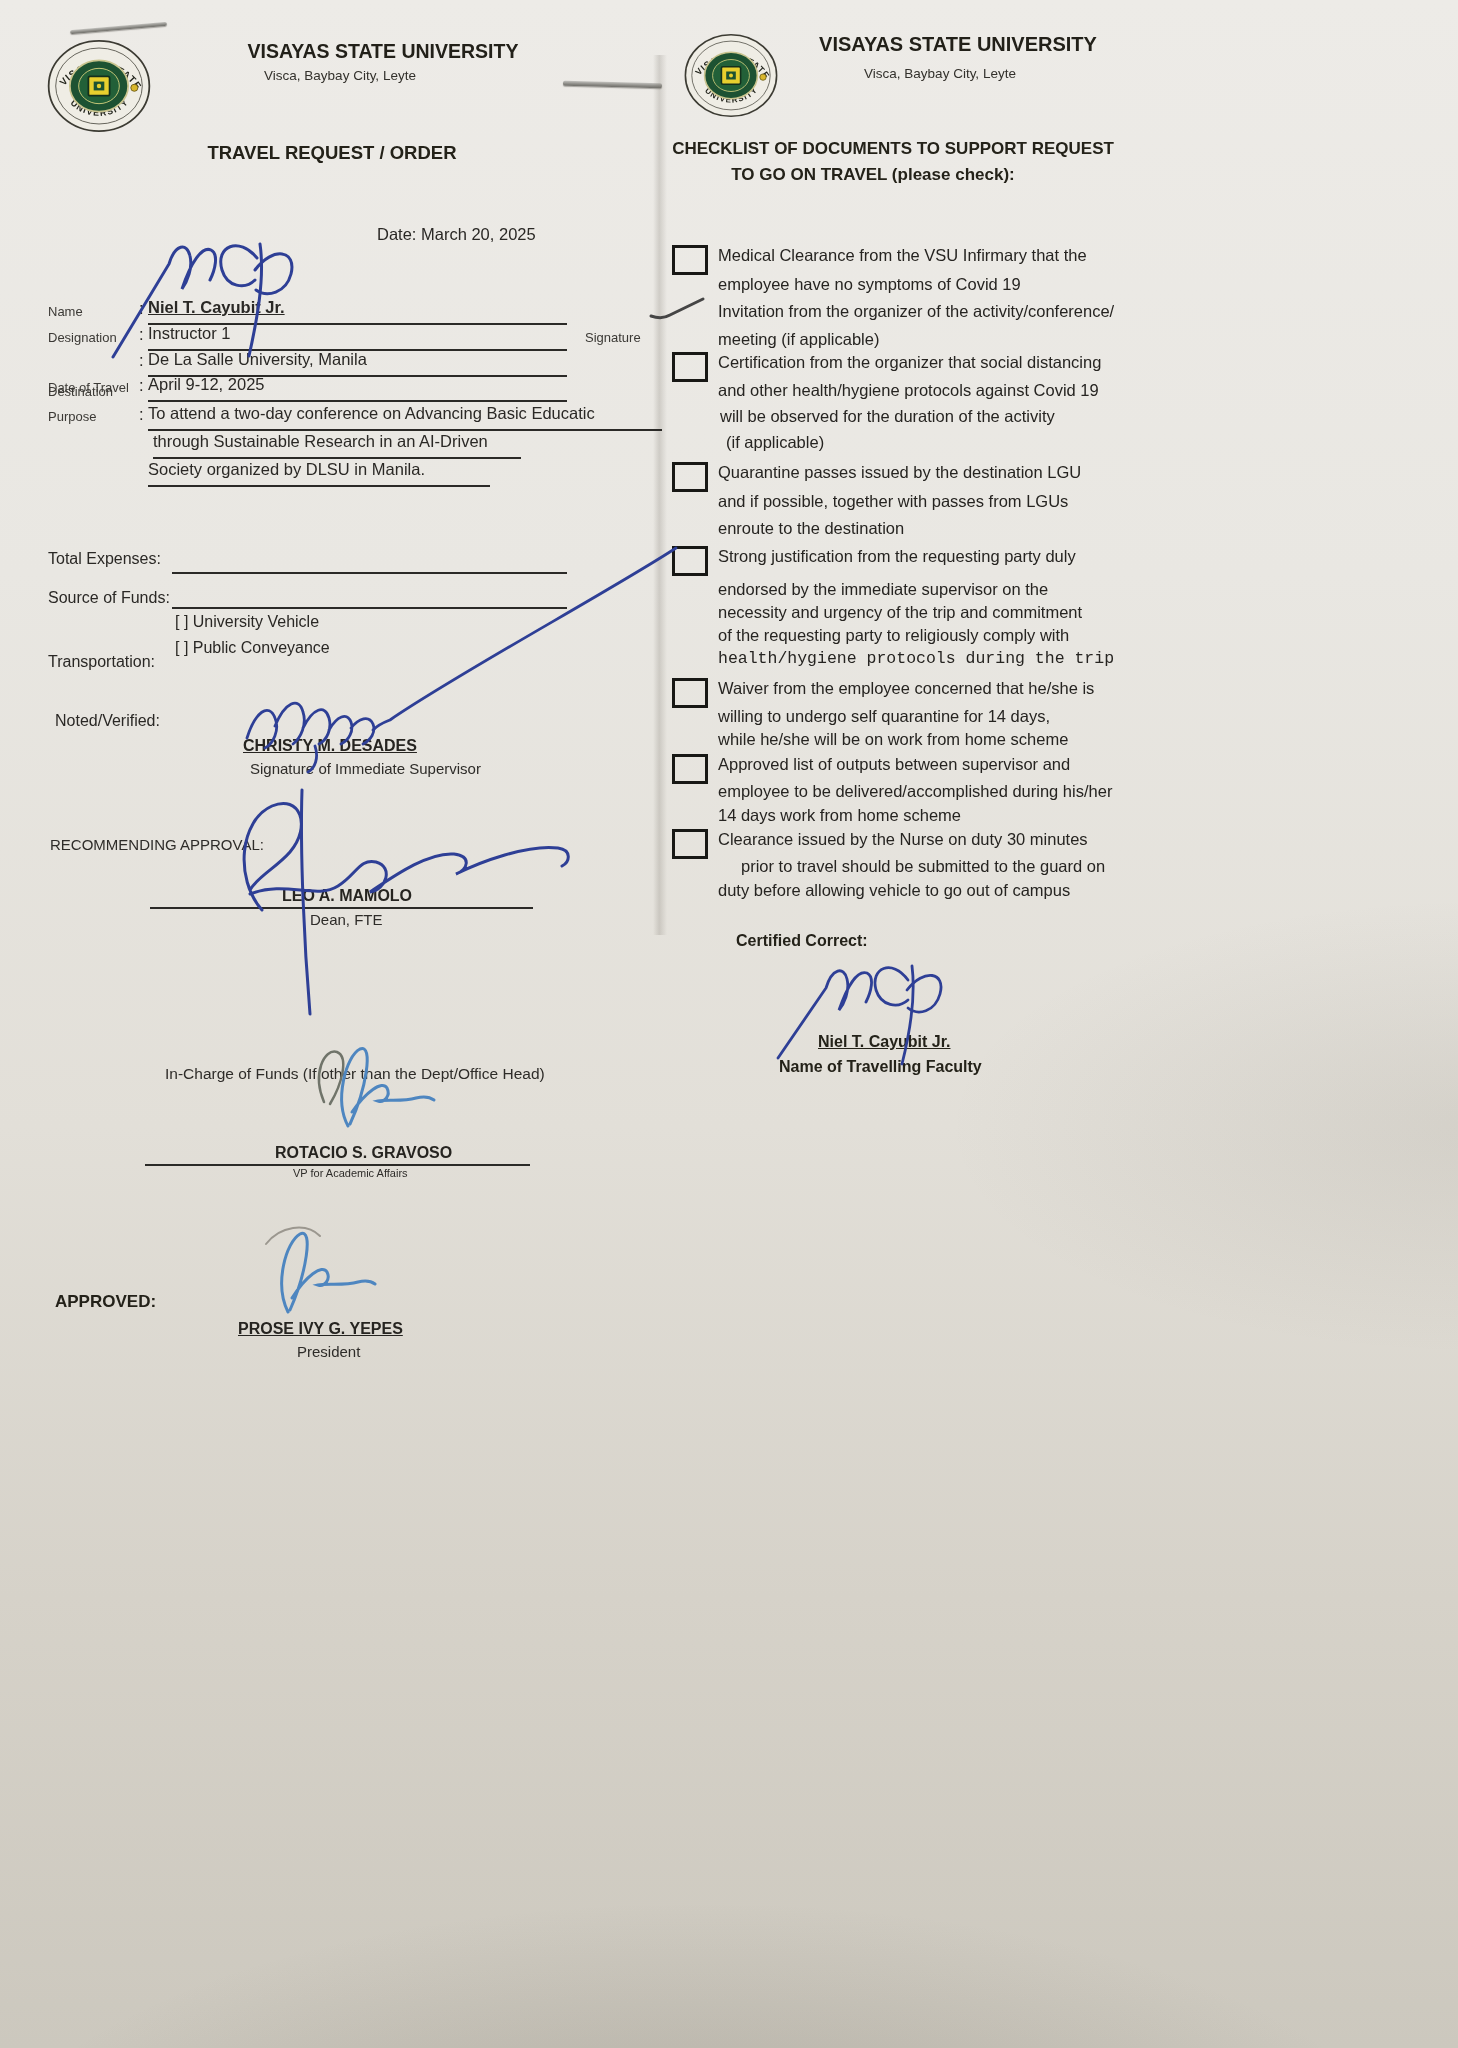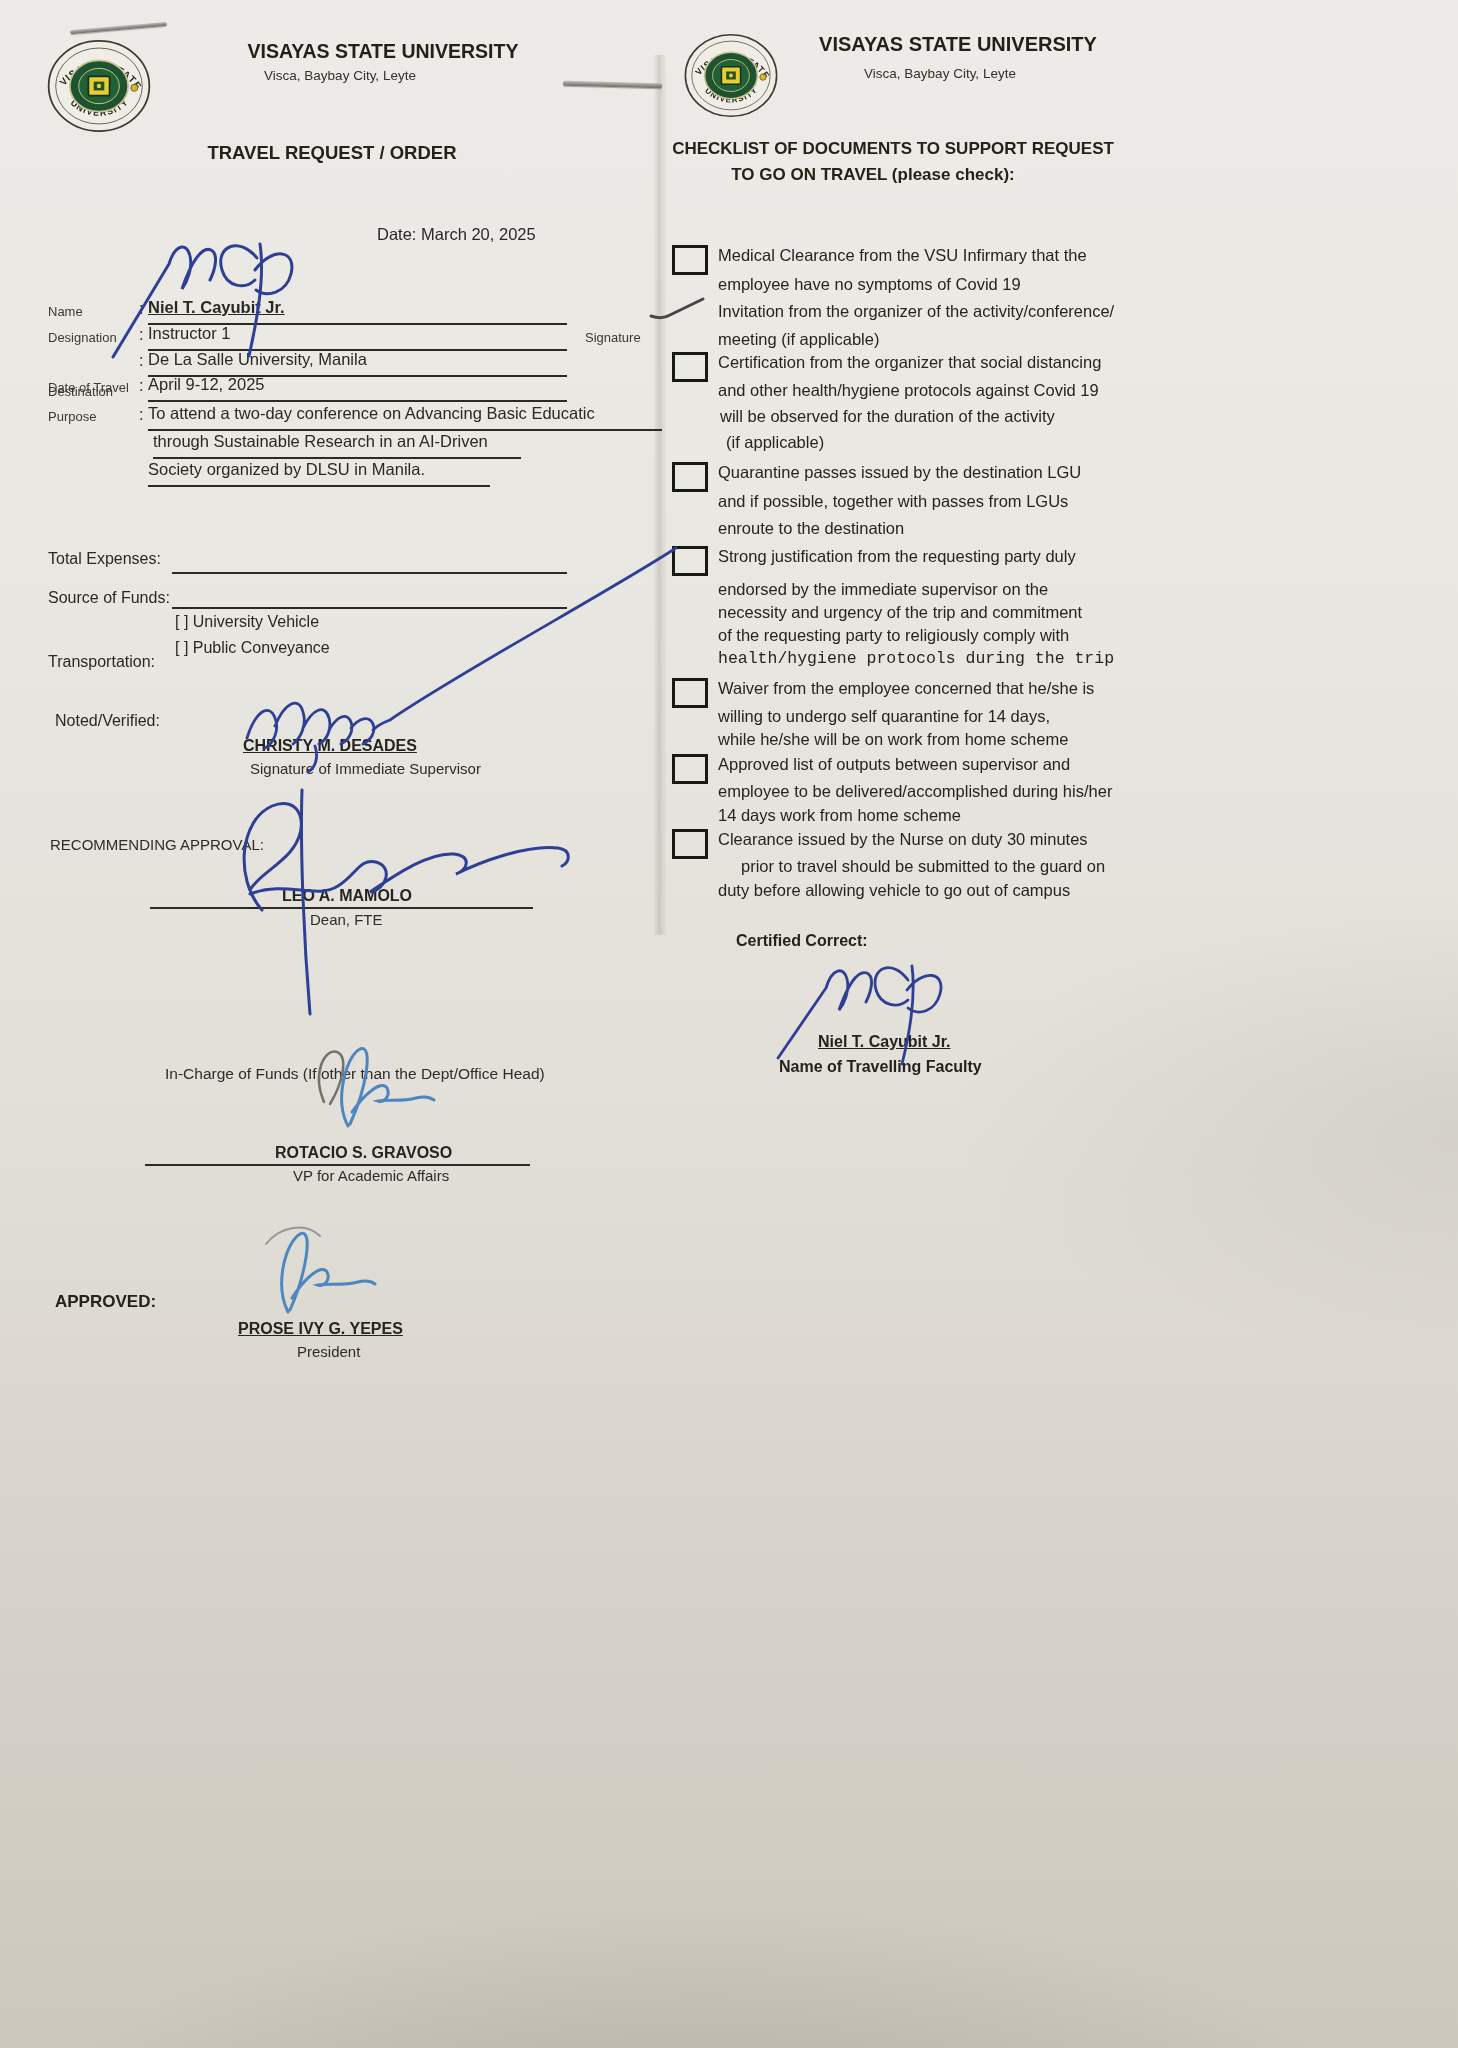--- a/index.html
+++ b/index.html
@@ -98,21 +98,21 @@
   <div class="abs t" style="left:250px;top:760px;font-size:15px;">Signature of Immediate Supervisor</div>
 
   <div class="abs t" style="left:50px;top:836px;font-size:15px;">RECOMMENDING APPROVAL:</div>
   <div class="abs t bold" style="left:282px;top:887px;font-size:16px;color:#262420;">LEO A. MAMOLO</div>
   <div class="abs rule" style="left:150px;top:907px;width:383px;"></div>
   <div class="abs t" style="left:310px;top:911px;font-size:15px;">Dean, FTE</div>
 
   <div class="abs t" style="left:165px;top:1065px;font-size:15.5px;">In-Charge of Funds (If other than the Dept/Office Head)</div>
   <div class="abs t bold" style="left:275px;top:1144px;font-size:16px;color:#262420;">ROTACIO S. GRAVOSO</div>
   <div class="abs rule" style="left:145px;top:1164px;width:385px;"></div>
-  <div class="abs t" style="left:293px;top:1167px;font-size:15px;">VP for Academic Affairs</div>
+  <div class="abs t" style="left:293px;top:1167px;font-size:11px;">VP for Academic Affairs</div>
 
   <div class="abs t bold" style="left:55px;top:1292px;font-size:17px;color:#232119;">APPROVED:</div>
   <div class="abs t bold u" style="left:238px;top:1320px;font-size:16px;color:#262420;">PROSE IVY G. YEPES</div>
   <div class="abs t" style="left:297px;top:1343px;font-size:15px;">President</div>
 
   <svg class="abs" style="left:683px;top:26px;" width="96" height="99" viewBox="0 0 120 120">
     <ellipse cx="60" cy="60" rx="57" ry="51" fill="#efede5" stroke="#3c3b33" stroke-width="2"></ellipse>
     <ellipse cx="60" cy="60" rx="49" ry="43" fill="none" stroke="#54534a" stroke-width="1"></ellipse>
     <defs>
       <path id="s2top" d="M16,68 A48,45 0 0 1 104,68" fill="none"></path>

